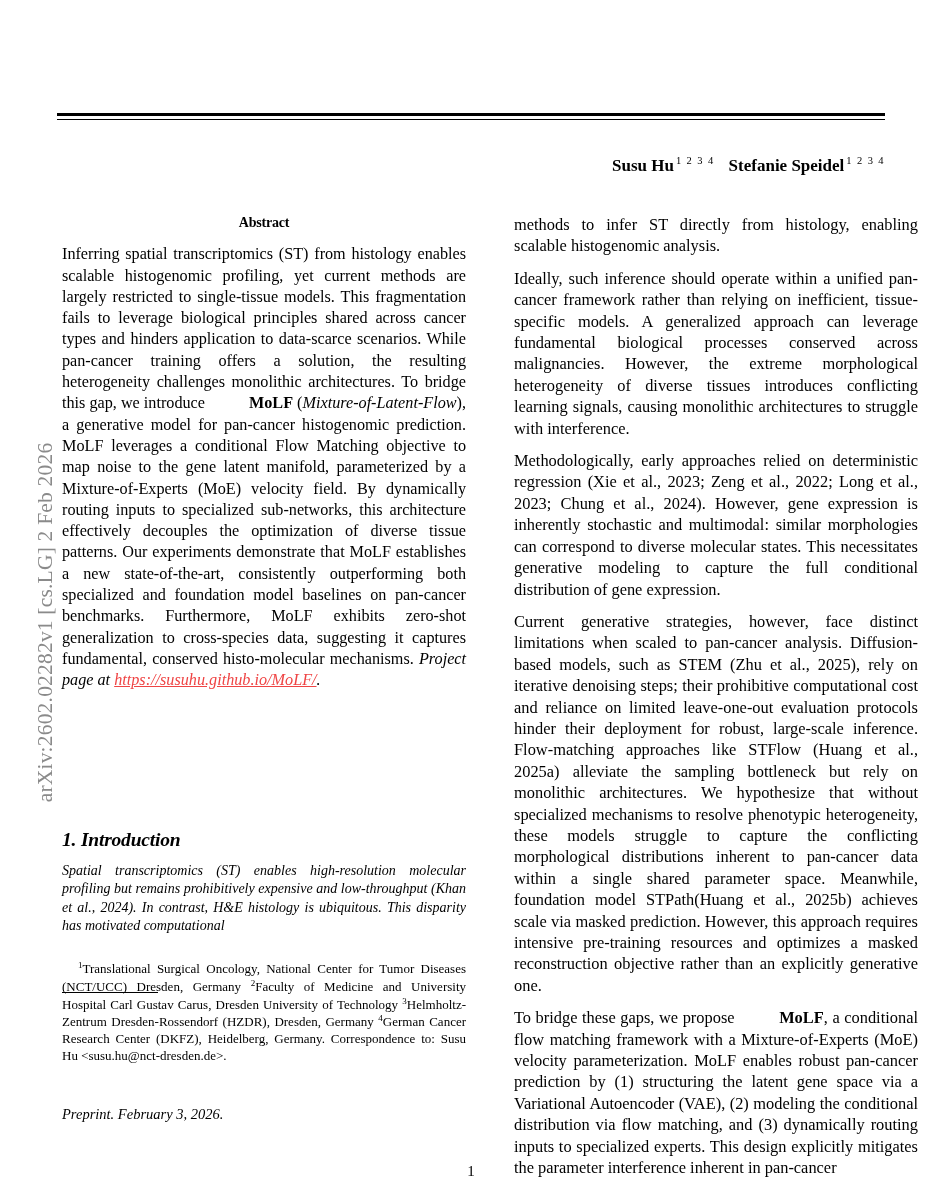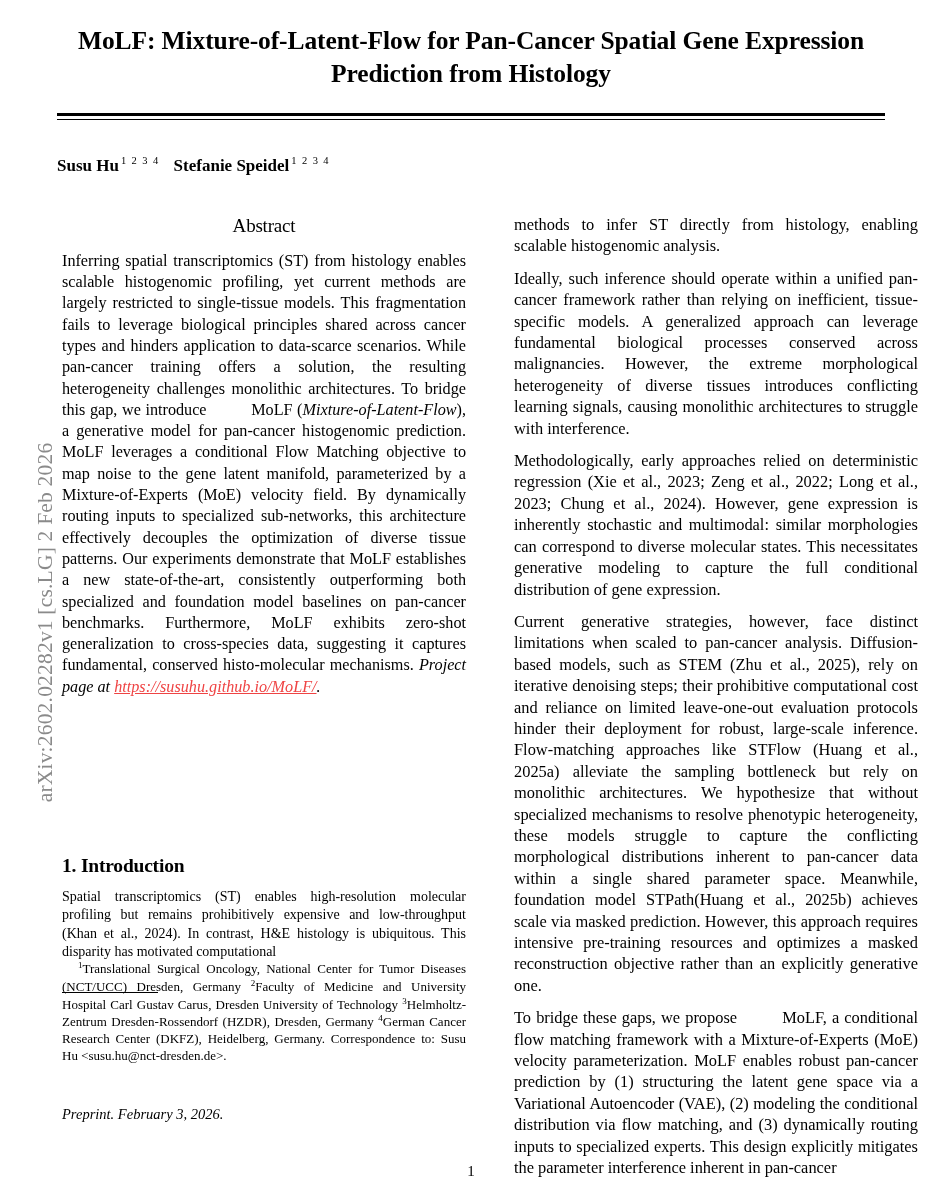--- a/index.html
+++ b/index.html
@@ -63,21 +63,21 @@
     width: 828px;
     height: 1px;
     background: #000;
   }
 
   .authors {
     position: absolute;
     left: 57px;
     top: 155px;
     width: 828px;
-    text-align: left;
+    text-align: right;
     font-size: 17px;
     font-weight: bold;
   }
   .authors .sup {
     font-size: 10.5px;
     font-weight: normal;
     vertical-align: super;
     letter-spacing: 1.4px;
     padding-left: 2px;
   }
@@ -92,22 +92,22 @@
     line-height: 1.305;
     text-align: justify;
     text-justify: inter-word;
     hyphens: manual;
   }
   .col-left  { left: 62px; }
   .col-right { left: 514px; }
 
   .abstract-head {
     text-align: center;
-    font-size: 19px;
-    font-weight: normal;
+    font-size: 14px;
+    font-weight: bold;
     margin: 0 0 12px 0;
     letter-spacing: -0.2px;
   }
   .abstract-body {
     font-size: 16.2px;
     line-height: 1.315;
     text-align: justify;
     margin: 0;
   }
 
@@ -118,35 +118,36 @@
   .sec-head {
     font-size: 19.5px;
     font-weight: bold;
     margin: 0 0 11px 0;
     text-align: left;
     letter-spacing: -0.2px;
   }
   .intro-wrap {
     position: absolute;
     left: 62px;
-    top: 855px;
+    top: 829px;
     width: 404px;
+    font-style: italic;
   }
   .intro-wrap .para {
     font-size: 14px;
     line-height: 1.305;
     text-align: justify;
   }
 
   .cite { color: #000000; }
   .link {
     color: #ef4444;
     font-style: italic;
   }
-  b.bf { font-weight: normal; margin-left: 40px; }
+  b.bf { font-weight: bold; margin-left: 40px; }
   i.it { font-style: italic; margin-top: 40px; }
 
   
   .fn-rule {
     position: absolute;
     left: 62px;
     top: 992px;
     width: 96px;
     height: 1.3px;
     background: #000;
@@ -183,27 +184,20 @@
     font-size: 15px;
   }
 </style>
 </head>
 <body>
 
 <div class="page">
 
   <div class="arxiv-stamp">arXiv:2602.02282v1  [cs.LG]  2 Feb 2026</div>
 
-  <div class="title-block">
-    <h1 class="paper-title">
-      <span>MoLF: Mixture-of-Latent-Flow for Pan-Cancer Spatial Gene Expression</span>
-      <br>
-      <span>Prediction from Histology</span>
-    </h1>
-  </div>
   <div class="rule-thick"></div>
   <div class="rule-thin"></div>
 
   <div class="authors">
     <span>Susu Hu</span><span class="sup">1 2 3 4</span><span class="author-gap"></span><span>Stefanie Speidel</span><span class="sup">1 2 3 4</span>
   </div>
 
   <div class="col col-left">
     <div class="abstract-head">Abstract</div>
     <div class="abstract-body">

